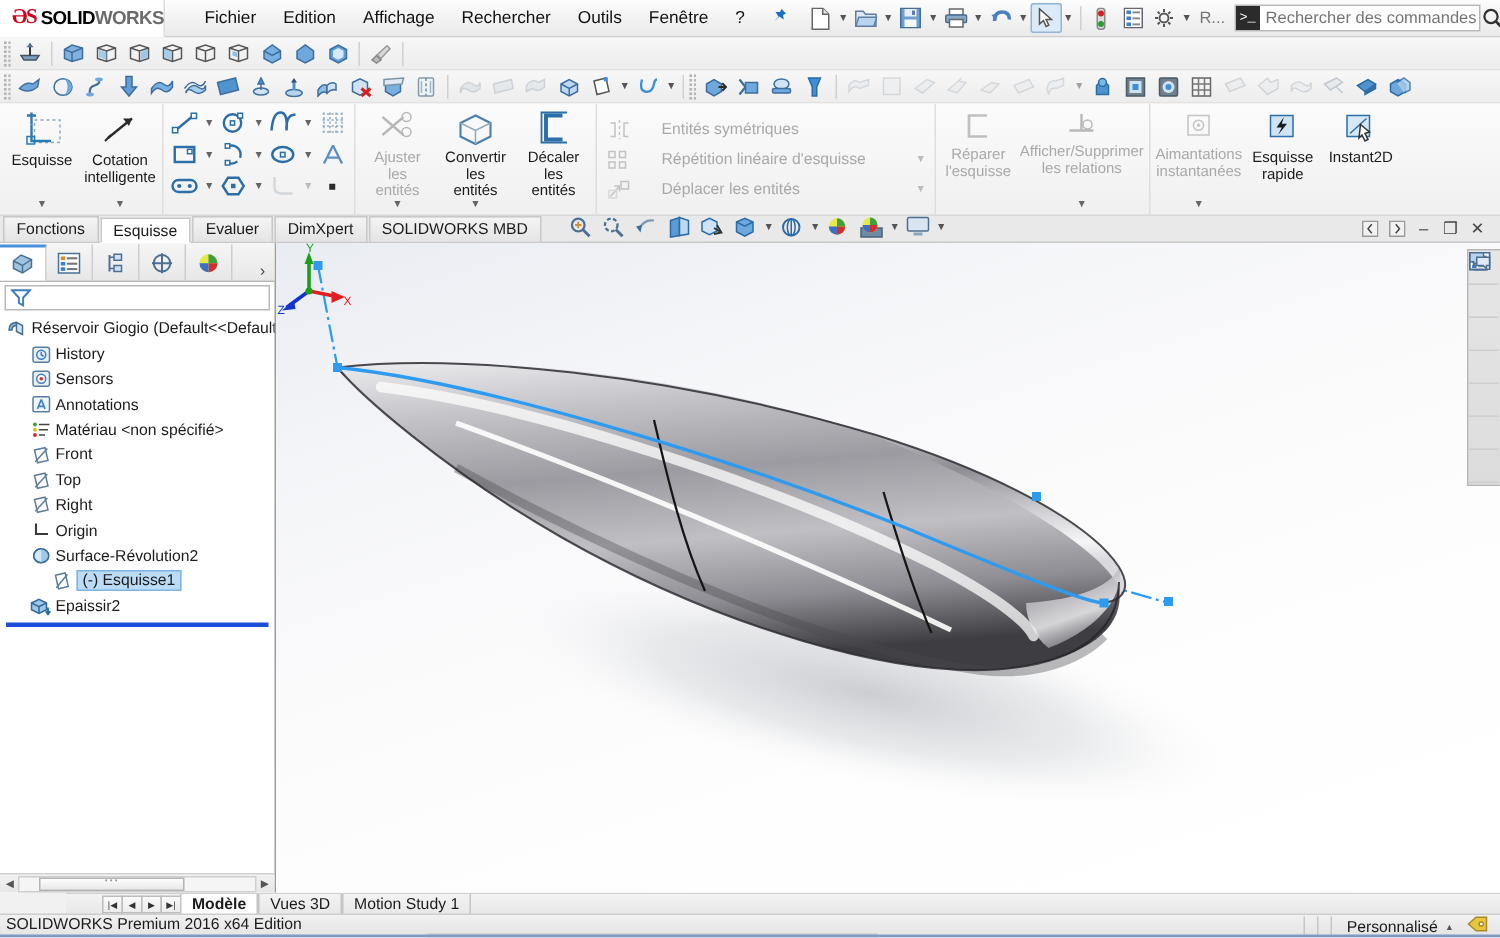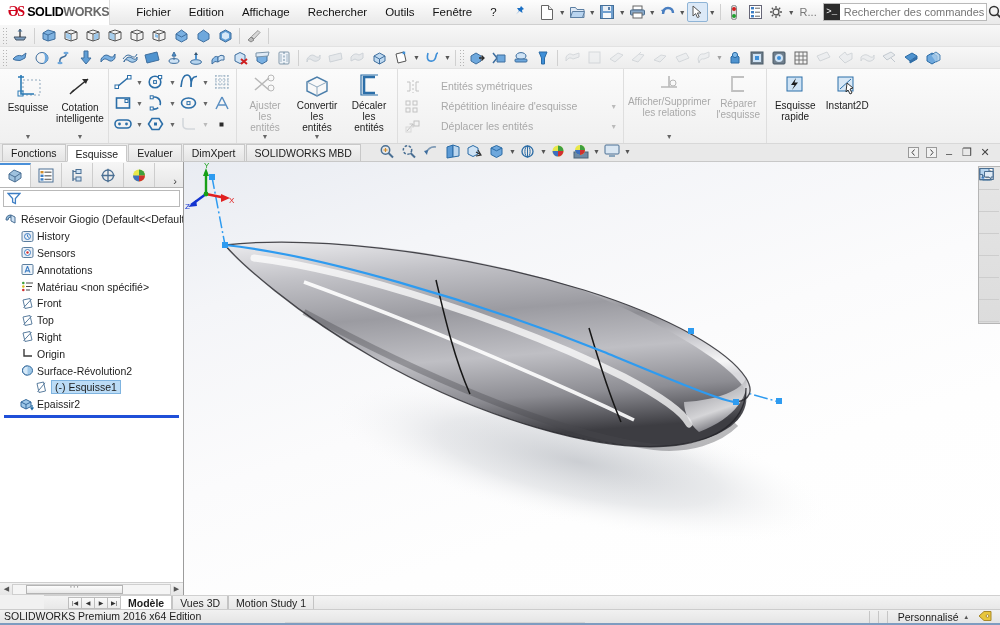--- a/index.html
+++ b/index.html
@@ -820,37 +820,46 @@
                 <rect x="1" y="7" width="5" height="5" fill="none" stroke="#d8d8d8"></rect>
               </svg>
             </span>
           <span>Déplacer les entités</span>
           <span class="lc">▼</span>
         </div>
       </div>
     </div>
 
     <div class="rgroup">
+      <div class="bigbtn dim">
+        <svg width="26" height="22" viewBox="0 0 26 22">
+          <path d="M19 3 L7 3 L7 17 L19 17" fill="none" stroke="#c0c0c0" stroke-width="1.8"></path>
+        </svg>
+        <div class="lbl">Réparer<br>l'esquisse</div>
+      </div>
       <div class="bigbtn dim wide" style="width:86px">
         <svg width="26" height="20" viewBox="0 0 26 20">
           <path d="M13 2 L13 13 M5 13 L21 13" stroke="#b8b8b8" stroke-width="1.6"></path>
           <circle cx="17" cy="9" r="3" fill="none" stroke="#b8b8b8"></circle>
         </svg>
         <div class="lbl">Afficher/Supprimer<br>les relations</div>
         <div class="dn">▼</div>
       </div>
-      <div class="bigbtn dim">
-        <svg width="26" height="22" viewBox="0 0 26 22">
-          <path d="M19 3 L7 3 L7 17 L19 17" fill="none" stroke="#c0c0c0" stroke-width="1.8"></path>
-        </svg>
-        <div class="lbl">Réparer<br>l'esquisse</div>
-      </div>
     </div>
 
     <div class="rgroup nb">
+      <div class="bigbtn dim" style="width:60px">
+        <svg width="24" height="22" viewBox="0 0 24 22">
+          <rect x="5" y="3" width="14" height="13" fill="none" stroke="#c4c4c4"></rect>
+          <circle cx="12" cy="9.5" r="3.4" fill="none" stroke="#c4c4c4"></circle>
+          <circle cx="12" cy="9.5" r="1.1" fill="#c4c4c4"></circle>
+        </svg>
+        <div class="lbl">Aimantations<br>instantanées</div>
+        <div class="dn">▼</div>
+      </div>
       <div class="bigbtn">
         <svg width="26" height="24" viewBox="0 0 26 24">
           <rect x="5" y="3" width="15" height="14" fill="#cfe3f5" stroke="#2b6ea8"></rect>
           <path d="M14 4 L9 11 L12.5 11 L10 16 L16 8.5 L12.5 8.5 Z" fill="#1b1b1b"></path>
         </svg>
         <div class="lbl">Esquisse<br>rapide</div>
       </div>
       <div class="bigbtn">
         <svg width="26" height="24" viewBox="0 0 26 24">
           <rect x="4" y="3" width="15" height="14" fill="#d8e8f6" stroke="#2b6ea8"></rect>

